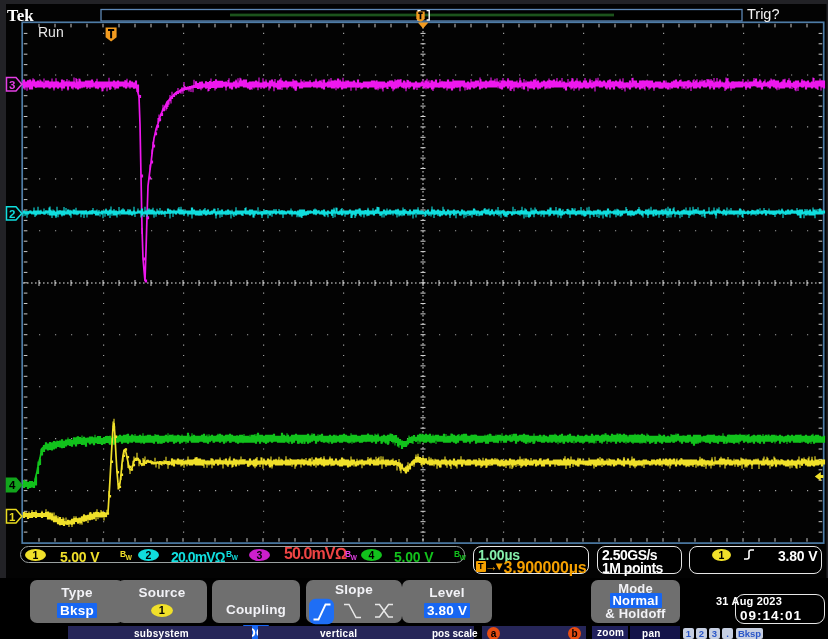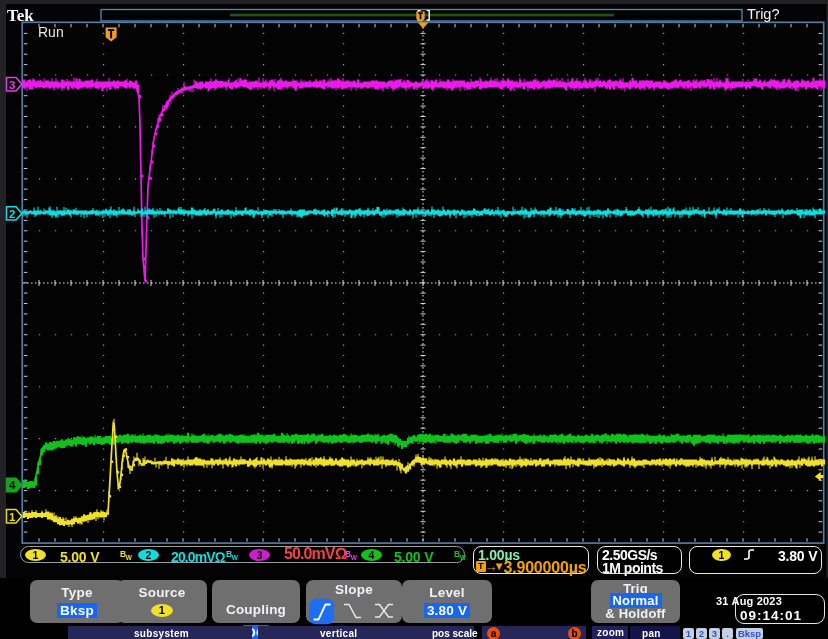--- a/index.html
+++ b/index.html
@@ -131,21 +131,21 @@
     <path d="M4.5 21.5h5l7-15h5" stroke="#fff" stroke-width="1.8" fill="none"></path>
     <path d="M35 6.5h5l7 13h5" stroke="#e8e8e8" stroke-width="1.5" fill="none"></path>
     <path d="M66 6.5h4.5l9 12.5h4.5M84 6.5h-4.5l-9 12.5H66" stroke="#e8e8e8" stroke-width="1.5" fill="none"></path>
   </svg>
 </div>
 <div class="btn" style="left:402px;width:90px;">
   <div style="margin-top:5px;">Level</div>
     <div style="margin-top:2.5px;"><span class="hl">3.80 V</span></div>
 </div>
 <div class="btn" style="left:591px;width:89px;font-size:13px;line-height:12.9px;">
-  <div style="margin-top:2.5px;">Trig</div>
+  <div style="margin-top:2.5px;">Mode</div>
     <div><span class="hl">Normal</span></div>
     <div>&amp; Holdoff</div>
 </div>
 <div class="box" style="left:735px;top:593.5px;width:88px;height:28px;border-radius:9px;"></div>
 <div class="ab bold" style="left:716px;top:594.5px;color:#fff;font-size:11px;letter-spacing:.2px;">31 Aug 2023</div>
 <div class="ab bold" style="left:740px;top:608px;color:#fff;font-size:13.5px;letter-spacing:1px;">09:14:01</div>
 
 <div class="navy" style="left:68px;width:184px;"></div>
 <div class="ab bt" style="left:134px;top:628px;">subsystem</div>
 <div class="navy" style="left:258px;width:216px;"></div>

